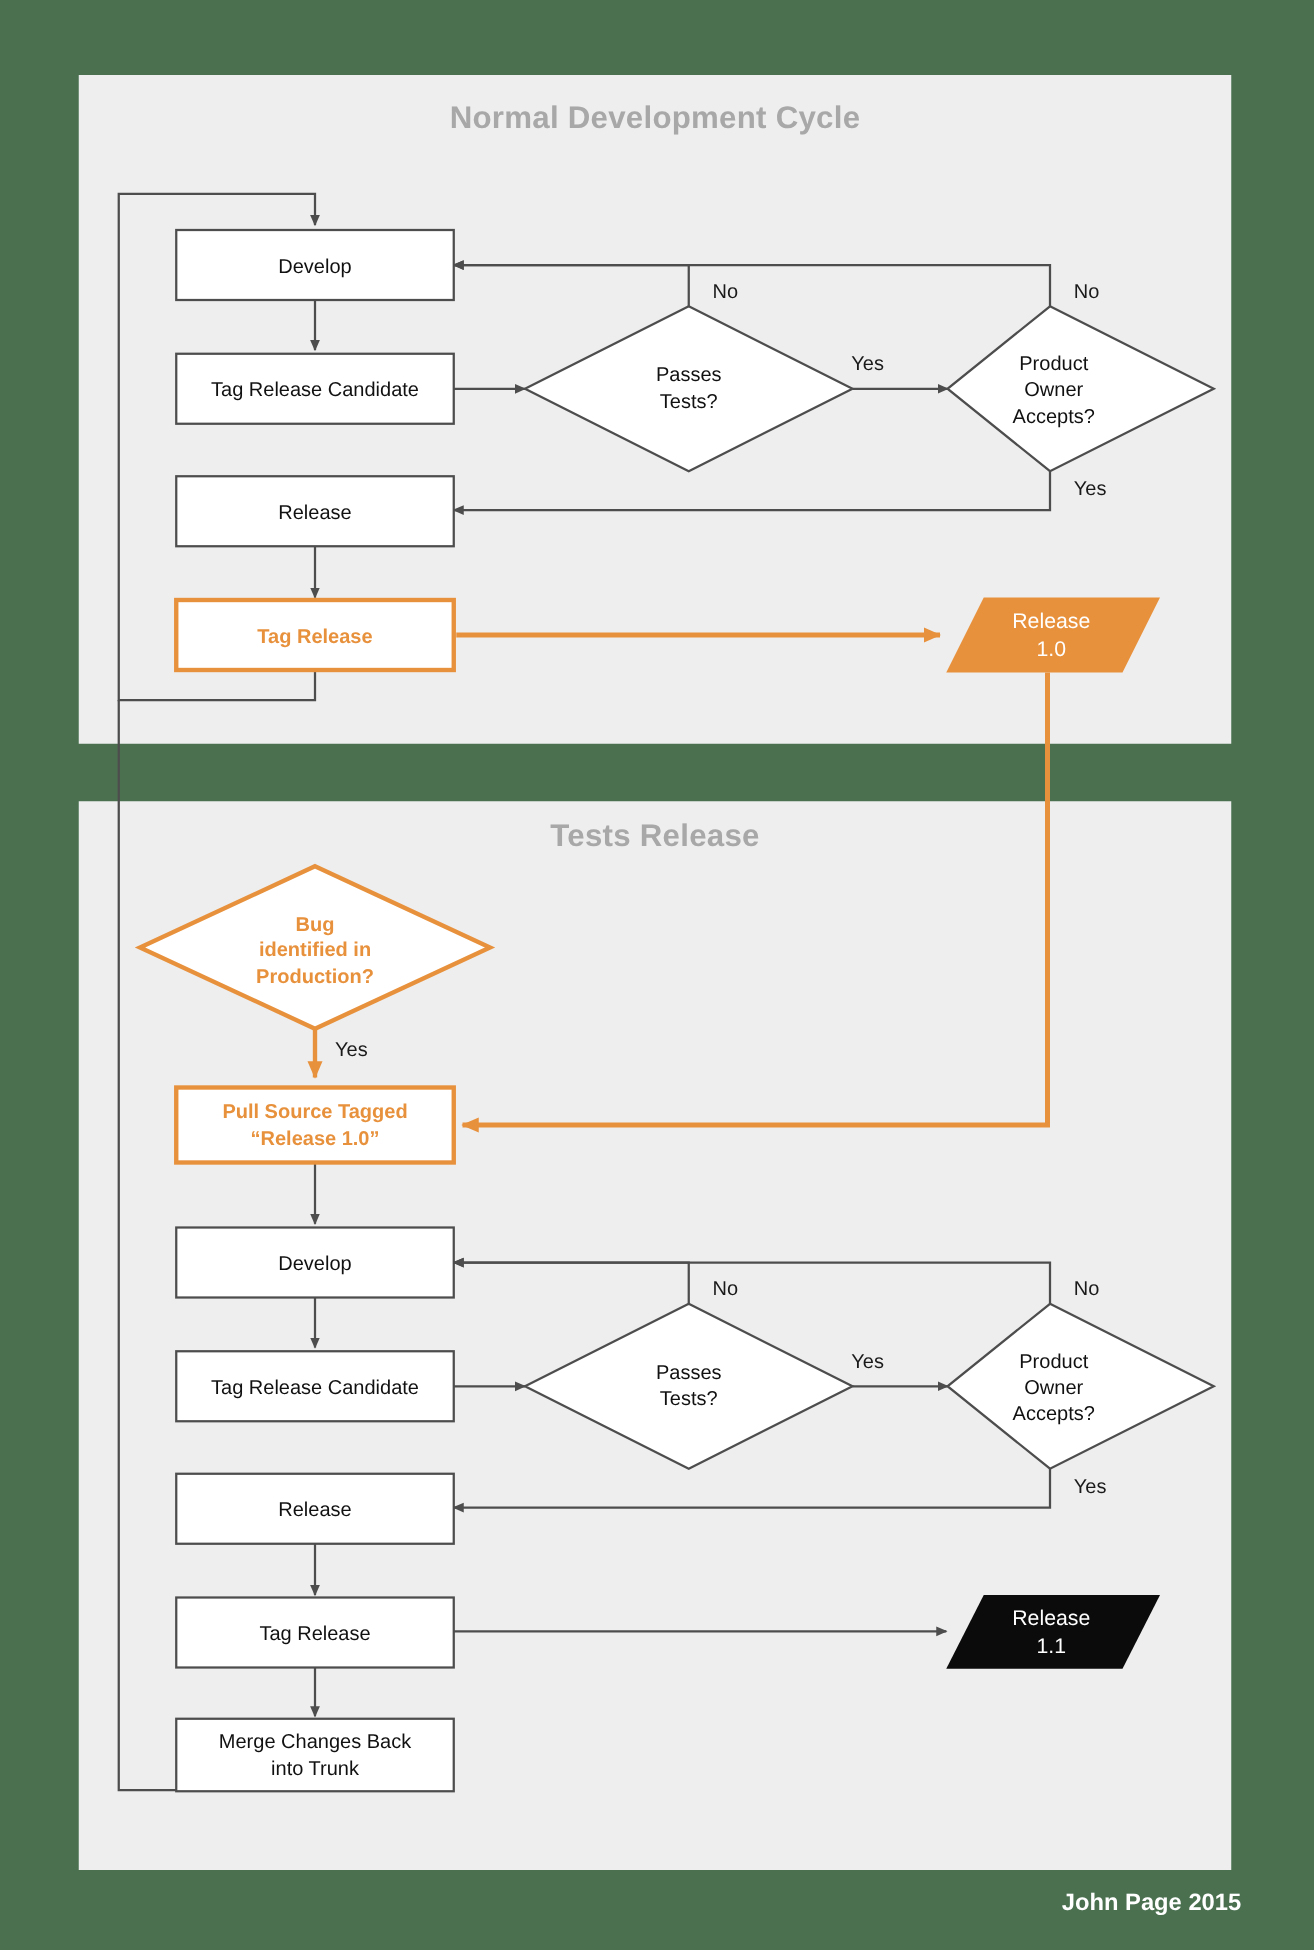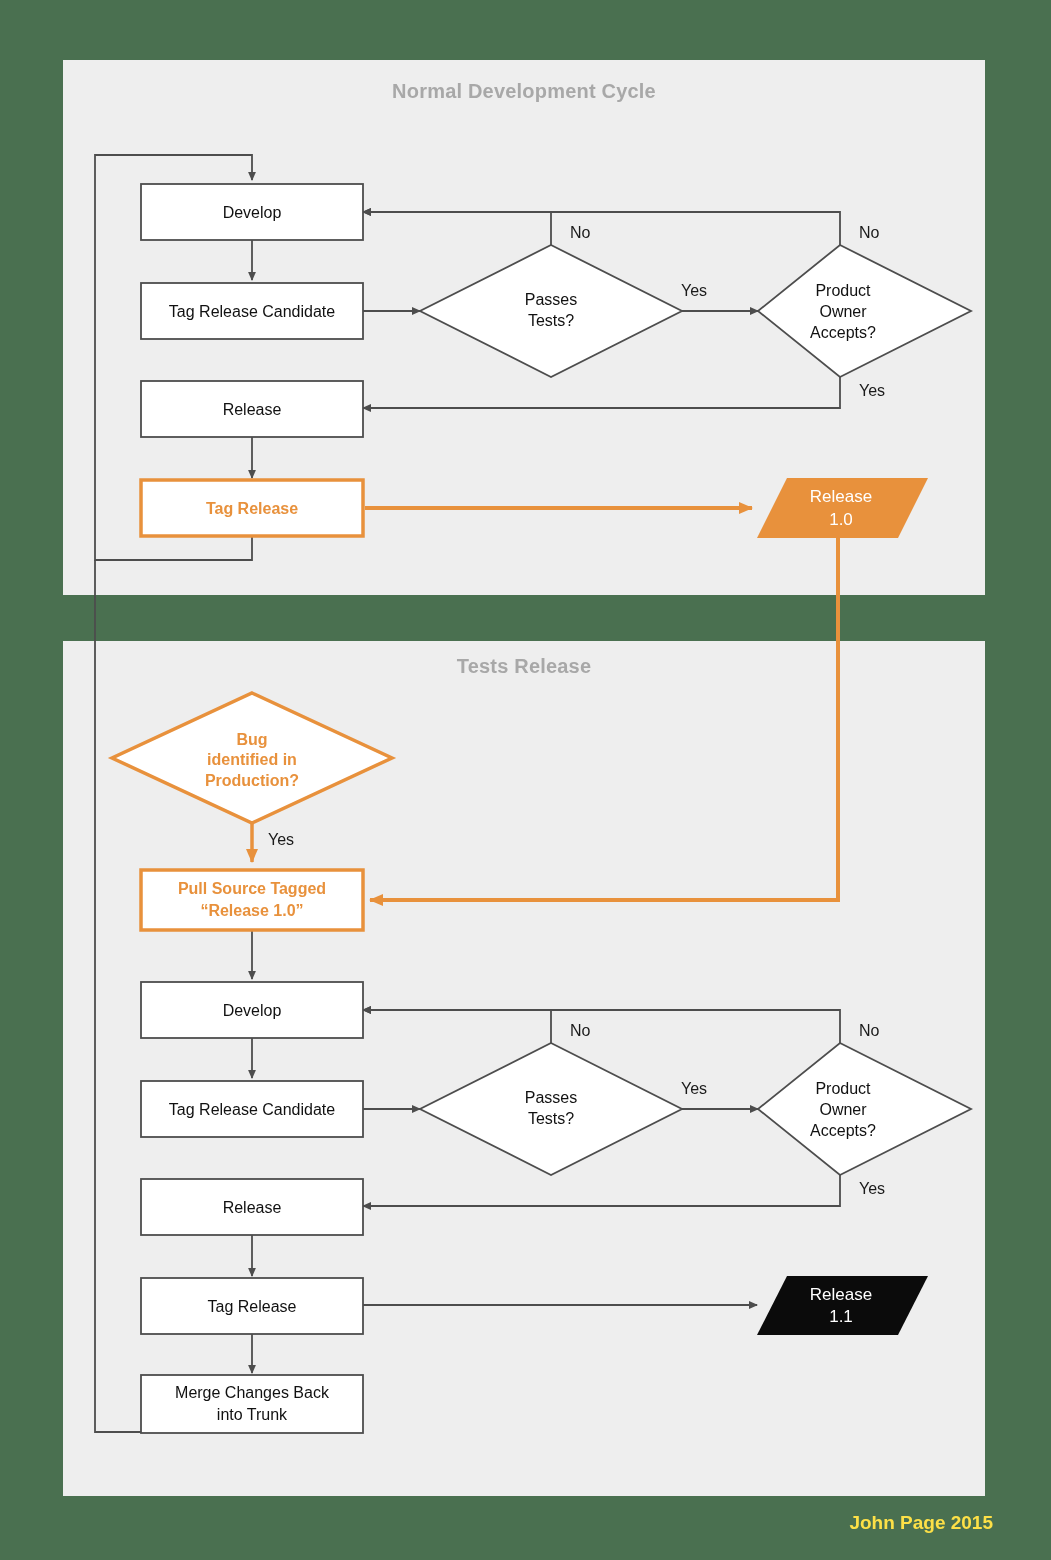--- a/index.html
+++ b/index.html
@@ -21,40 +21,40 @@
   }
   #panel-top    { left: 63px; top: 60px;  width: 922px; height: 535px; }
   #panel-bottom { left: 63px; top: 641px; width: 922px; height: 855px; }
 
   .panel-title {
     position: absolute;
     width: 100%;
     text-align: center;
     color: #a8a8a8;
     font-weight: bold;
-    font-size: 20px;
+    font-size: 25px;
     letter-spacing: 0.2px;
     white-space: nowrap;
   }
   #title-top    { top: 20px; }
   #title-bottom { top: 14px; }
 
   #svg-layer {
     position: absolute;
     left: 0; top: 0;
     width: 1051px;
     height: 1560px;
     pointer-events: none;
   }
 
   .credit {
     position: absolute;
     right: 58px;
     top: 1512px;
-    color: #fde047;
+    color: #ffffff;
     font-weight: bold;
     font-size: 19px;
     white-space: nowrap;
   }
 
   
   text { font-family: "Liberation Sans", sans-serif; }
   .t-normal { font-size: 16px; fill: #111111; }
   .t-orange { font-size: 16px; fill: #e8913c; font-weight: bold; }
   .t-white  { font-size: 17px; fill: #ffffff; }

